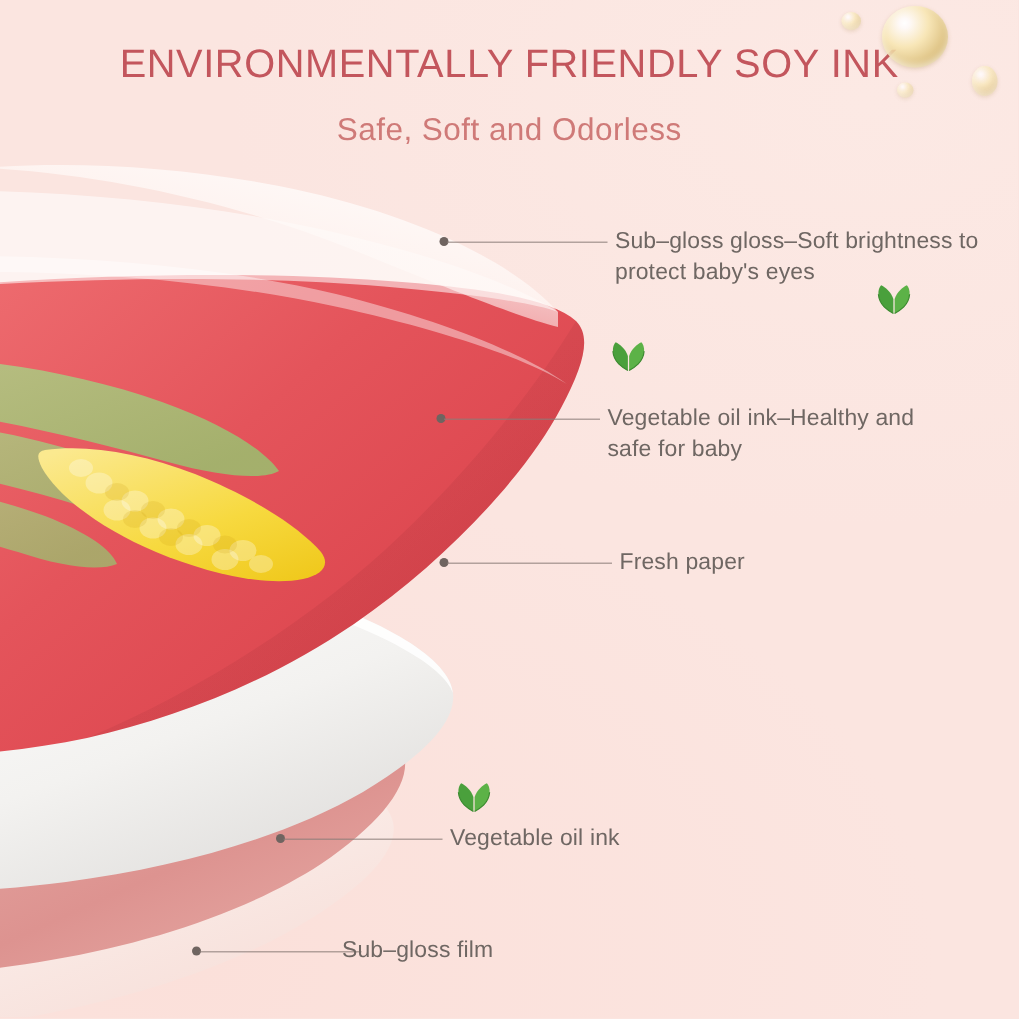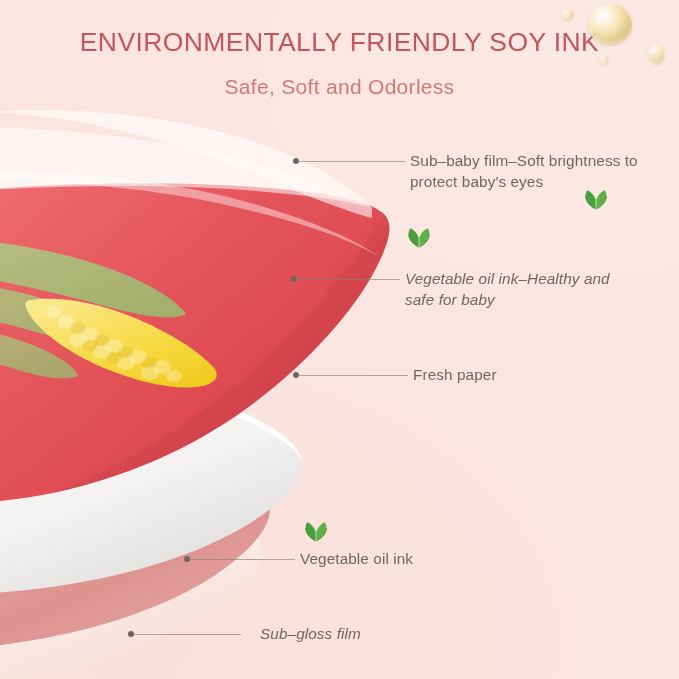--- a/index.html
+++ b/index.html
@@ -292,42 +292,42 @@
       <path d="M12.6 23 C9 21, 3.2 17.6, 2.6 10.2 C2.4 7.4, 3.4 5.2, 4.4 4.2 C7.2 5.4, 11 8.6, 12.6 13.4 Z" fill="#4aa03c"></path>
       <path d="M13.4 23 C17 21, 22.8 17.6, 23.4 10.2 C23.6 7.4, 22.6 5.2, 21.6 4.2 C18.8 5.4, 15 8.6, 13.4 13.4 Z" fill="#5cb247"></path>
       <path d="M12.6 23 C9 21, 3.2 17.6, 2.6 10.2" fill="none" stroke="#3c8a30" stroke-width="0.8"></path>
       <path d="M13.4 23 C17 21, 22.8 17.6, 23.4 10.2" fill="none" stroke="#3c8a30" stroke-width="0.8"></path>
     </svg>
   </div>
 
   <div class="callout" style="left:293px; top:158px;">
     <span class="dot"></span>
     <span class="line" style="width:107px;"></span>
-    <span class="label" style="left:117px; top:-8px; width:250px;">Sub–baby film–Soft brightness to
+    <span class="label" style="left:117px; top:-8px; width:250px;">Sub–gloss gloss–Soft brightness to
 protect baby's eyes</span>
   </div>
 
   <div class="callout" style="left:291px; top:276px;">
     <span class="dot"></span>
     <span class="line" style="width:104px;"></span>
-    <span class="label" style="left:114px; top:-8px; width:240px;font-style:italic;">Vegetable oil ink–Healthy and
+    <span class="label" style="left:114px; top:-8px; width:240px;">Vegetable oil ink–Healthy and
 safe for baby</span>
   </div>
 
   <div class="callout" style="left:293px; top:372px;">
     <span class="dot"></span>
     <span class="line" style="width:110px;"></span>
     <span class="label" style="left:120px; top:-8px; width:200px;">Fresh paper</span>
   </div>
 
   <div class="callout" style="left:184px; top:556px;">
     <span class="dot"></span>
     <span class="line" style="width:106px;"></span>
     <span class="label" style="left:116px; top:-8px; width:220px;">Vegetable oil ink</span>
   </div>
 
   <div class="callout" style="left:128px; top:631px;">
     <span class="dot"></span>
     <span class="line" style="width:108px;"></span>
-    <span class="label" style="left:132px; top:-8px; width:220px;font-style:italic;">Sub–gloss film</span>
+    <span class="label" style="left:100px; top:-8px; width:220px;">Sub–gloss film</span>
   </div>
 
 </div>
 
 </body></html>

